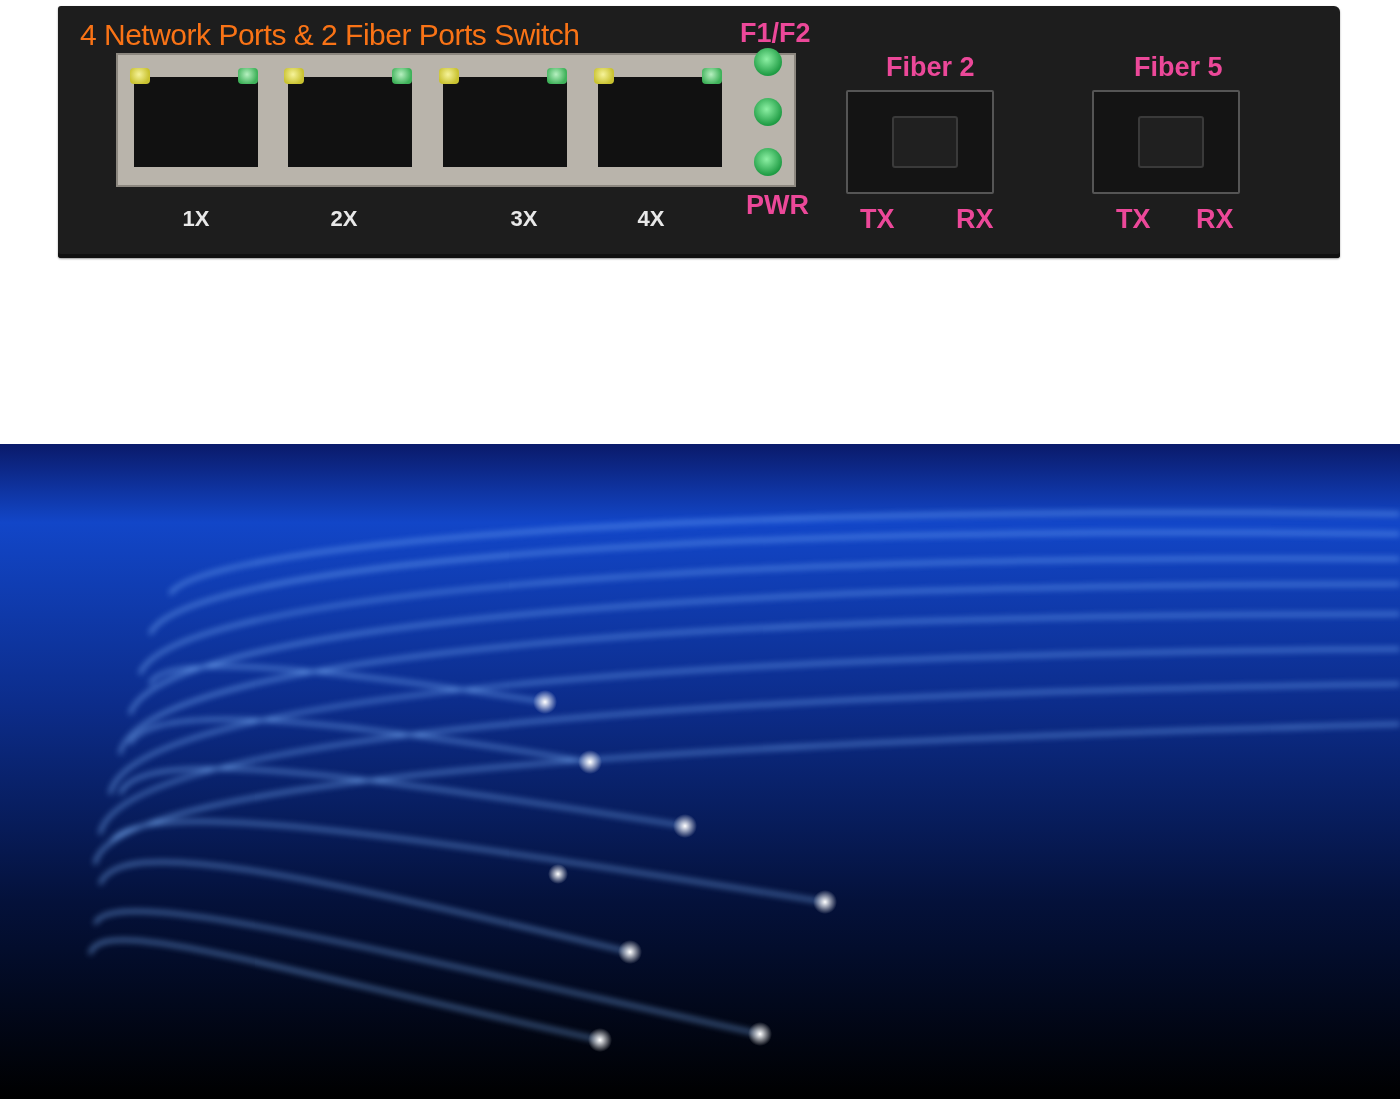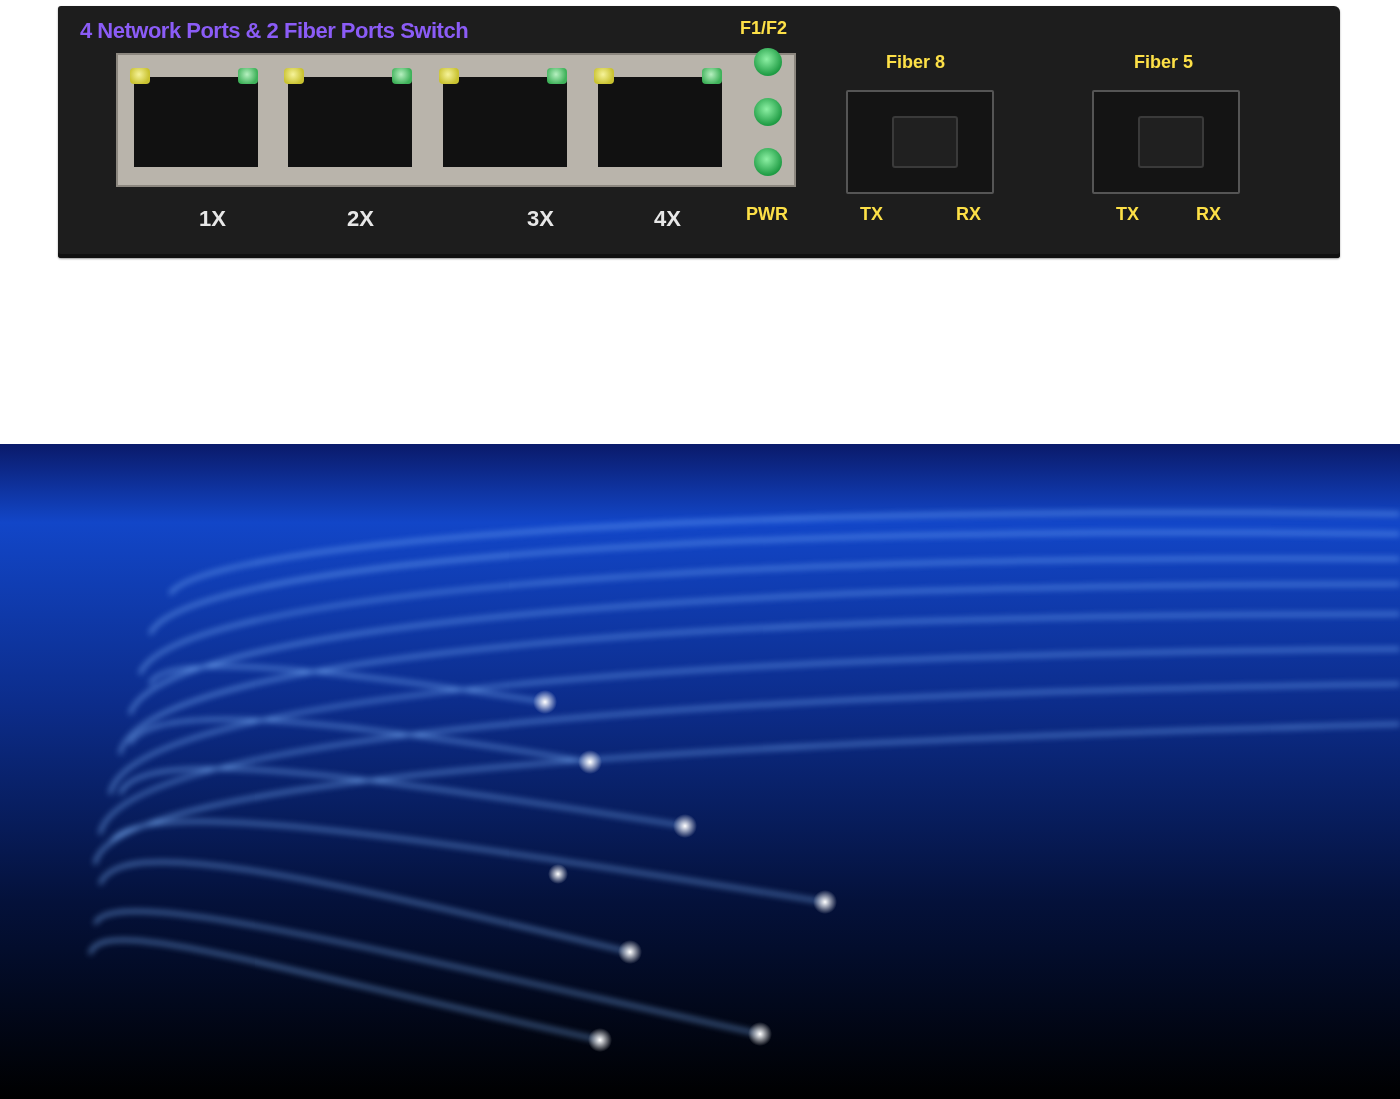--- a/index.html
+++ b/index.html
@@ -1,31 +1,31 @@
 <!DOCTYPE html>
 <html><head>
 <meta charset="utf-8">
 <style>
   html, body { margin:0; padding:0; }
   body { width:1400px; height:1099px; background:#ffffff; position:relative; overflow:hidden;
          font-family:"Liberation Sans", sans-serif; }
   .panel { position:absolute; left:58px; top:6px; width:1282px; height:252px; background:#1d1d1d;
            border-radius:3px 6px 3px 3px; box-shadow: inset 0 -4px 0 #101010, 0 1px 2px rgba(0,0,0,.4); }
-  .panel-title { position:absolute; left:22px; top:12px; color:#8b5cf6; font-size:22px; font-weight:bold; letter-spacing:-0.5px; }
+  .panel-title { position:absolute; left:22px; top:12px; color:#f97316; font-size:30px; font-weight:normal; letter-spacing:-0.5px; }
   .rj-frame { position:absolute; left:58px; top:47px; width:680px; height:134px; background:#b9b4ab;
               border:2px solid #8c877f; box-sizing:border-box; }
   .rj-port { position:absolute; top:8px; width:144px; height:112px; }
   .rj-hole { position:absolute; left:14px; top:14px; width:124px; height:90px; background:#111; }
   .led { position:absolute; width:20px; height:16px; border-radius:4px; top:5px; }
   .led.yellow { background:radial-gradient(circle at 45% 40%, #f6f39a, #c9c230 70%); }
   .led.green { background:radial-gradient(circle at 45% 40%, #b6f0c0, #3fb25a 70%); }
-  .port-label { position:absolute; top:200px; color:#e8e8e8; font-size:22px; font-weight:bold; width:60px; text-align:right; }
+  .port-label { position:absolute; top:200px; color:#e8e8e8; font-size:22px; font-weight:bold; width:60px; text-align:center; }
   .status-led { position:absolute; left:752px; width:28px; height:28px; border-radius:50%;
                 background:radial-gradient(circle at 45% 40%, #8df0a4, #1f9c44 70%); }
-  .small-label { position:absolute; color:#fde047; font-size:18px; font-weight:bold; }
+  .small-label { position:absolute; color:#ec4899; font-size:27px; font-weight:bold; }
   .sfp { position:absolute; top:84px; width:148px; height:104px; background:#141414; border:2px solid #555; box-sizing:border-box; border-radius:2px; }
   .sfp-inner { position:absolute; left:44px; top:24px; width:62px; height:48px; background:#202020; border:2px solid #3a3a3a; border-radius:3px; }
   .hero { position:absolute; left:0; top:444px; width:1400px; height:655px; overflow:hidden;
           background:linear-gradient(180deg, #0a1a6a 0%, #1246c8 12%, #0c2c8a 40%, #04113a 70%, #000 100%); }
   .hero svg { position:absolute; left:0; top:0; }
 </style>
 </head>
 <body>
 
 <div class="panel">
@@ -56,23 +56,23 @@
 
   <div class="port-label" style="left:108px">1X</div>
   <div class="port-label" style="left:256px">2X</div>
   <div class="port-label" style="left:436px">3X</div>
   <div class="port-label" style="left:563px">4X</div>
 
   <div class="small-label" style="left:682px; top:12px">F1/F2</div>
   <div class="status-led" style="left:696px; top:42px"></div>
   <div class="status-led" style="left:696px; top:92px"></div>
   <div class="status-led" style="left:696px; top:142px"></div>
-  <div class="small-label" style="left:688px; top:198px">PWR</div>
+  <div class="small-label" style="left:688px; top:184px">PWR</div>
 
-  <div class="small-label" style="left:828px; top:46px">Fiber 8</div>
+  <div class="small-label" style="left:828px; top:46px">Fiber 2</div>
   <div class="sfp" style="left:788px">
     <div class="sfp-inner"></div>
   </div>
   <div class="small-label" style="left:802px; top:198px">TX</div>
   <div class="small-label" style="left:898px; top:198px">RX</div>
 
   <div class="small-label" style="left:1076px; top:46px">Fiber 5</div>
   <div class="sfp" style="left:1034px">
     <div class="sfp-inner"></div>
   </div>

